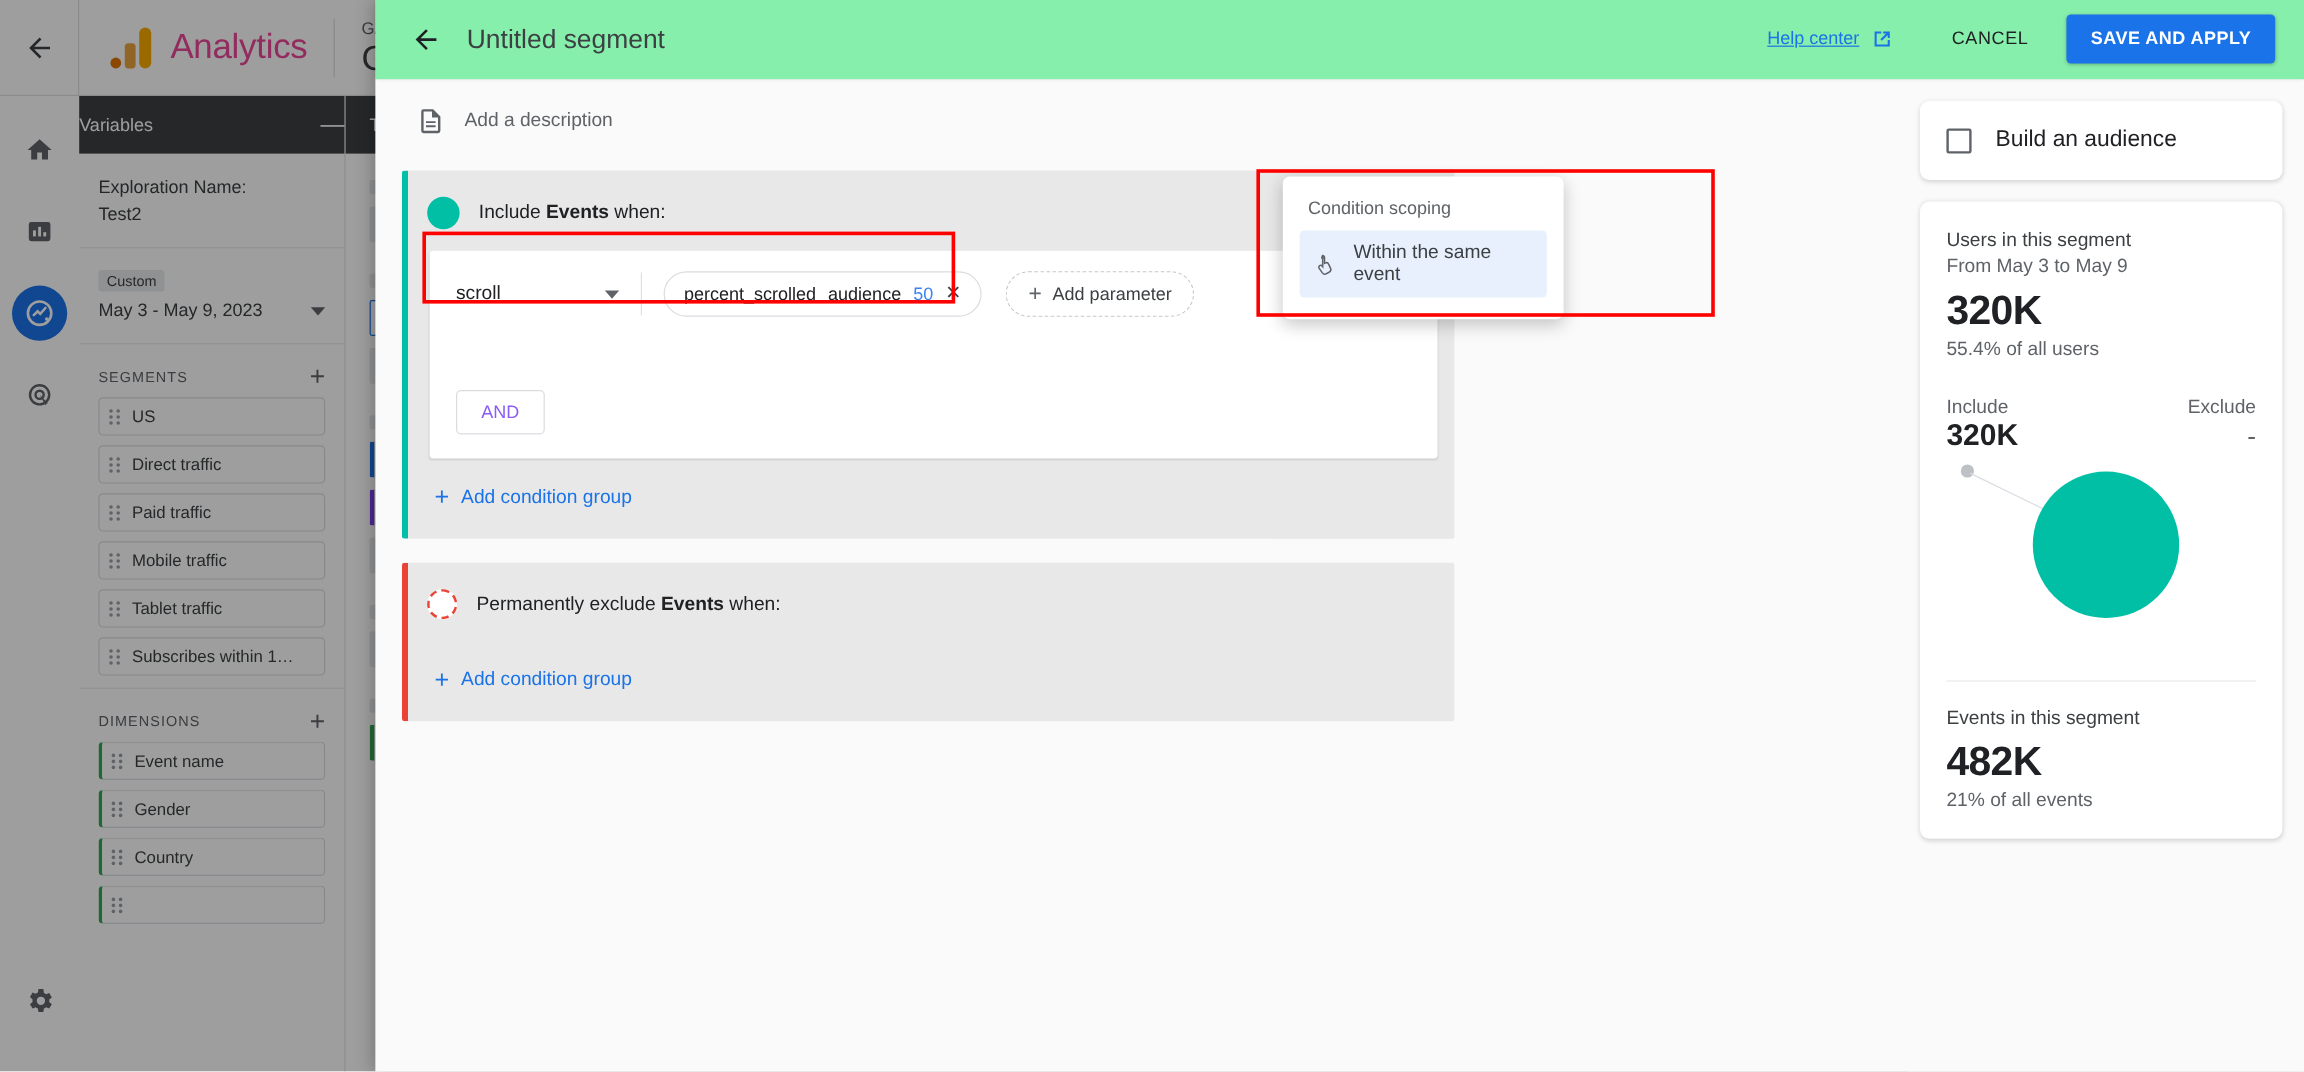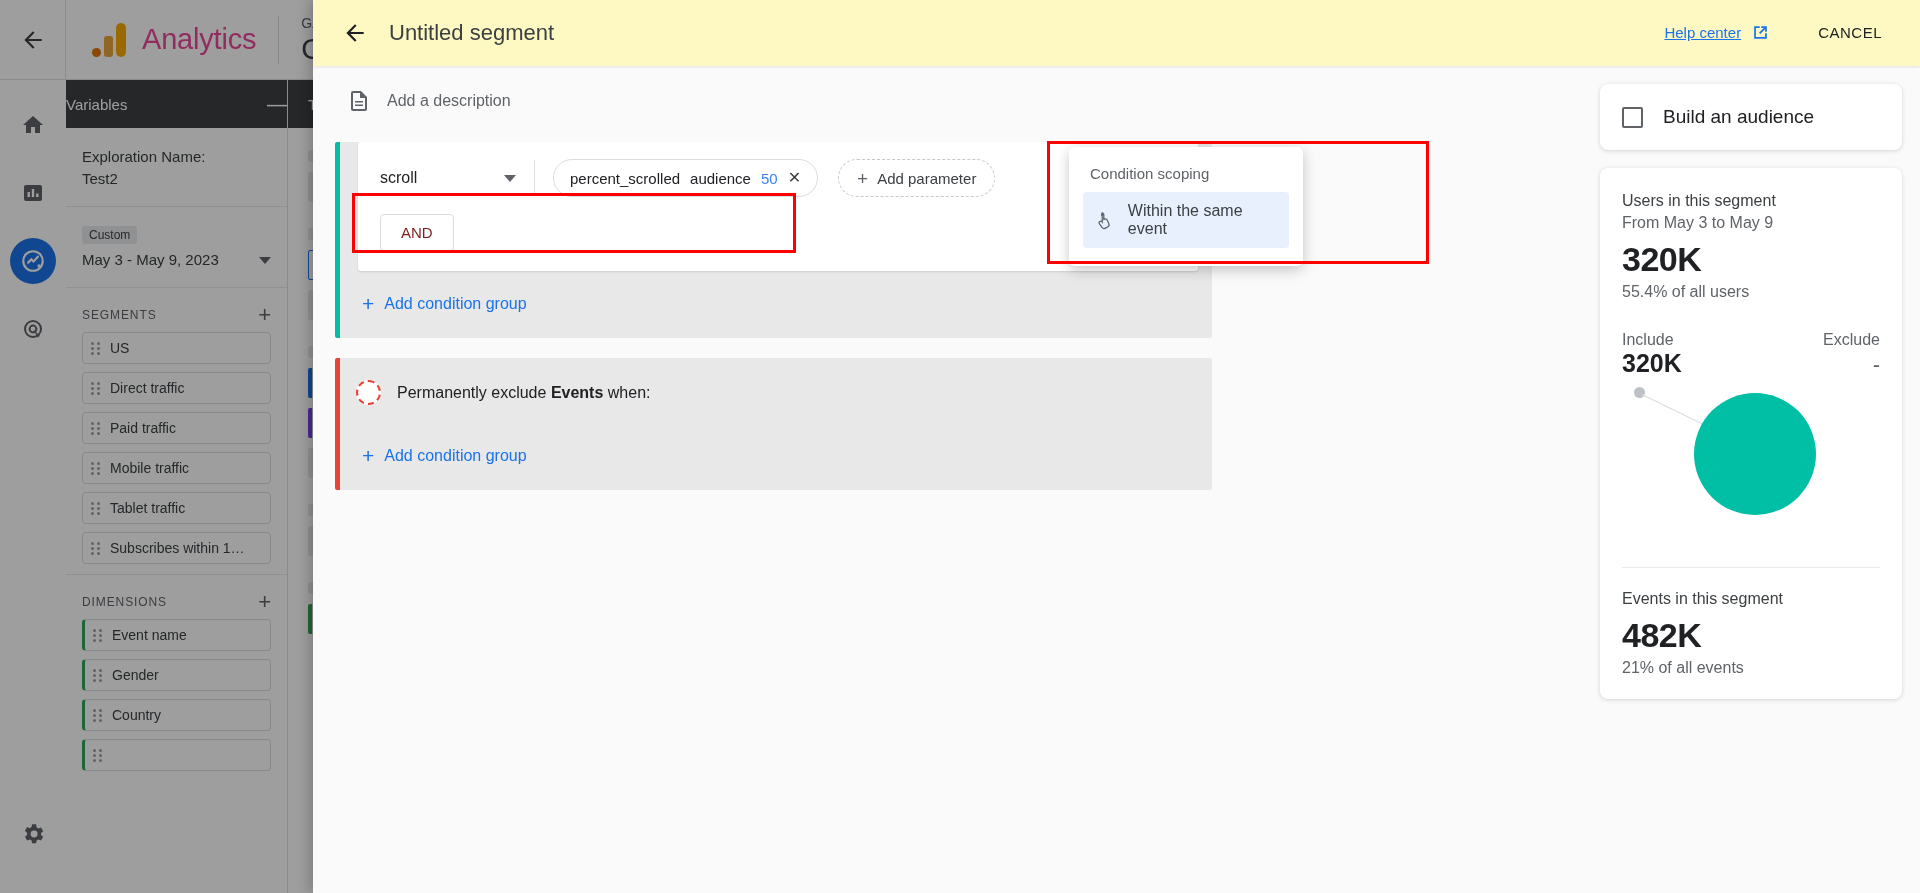--- a/index.html
+++ b/index.html
@@ -88,21 +88,21 @@
   
   .scrim { position: absolute; inset: 0; background: rgba(0,0,0,0.38); }
 
   
   .modal {
     position: absolute; left: 313px; top: 0; width: 1607px; height: 893px;
     background: #ffffff; box-shadow: -2px 0 14px rgba(0,0,0,.25);
     display: flex; flex-direction: column;
   }
   .modal-head {
-    height: 66px; min-height: 66px; background: #fef9c3;
+    height: 66px; min-height: 66px; background: #86efac;
     display: flex; align-items: center; padding: 0 24px 0 22px;
     border-bottom: 1px solid transparent; box-shadow: 0 1px 3px rgba(0,0,0,.10);
     position: relative; z-index: 5; justify-content: space-between;
   }
   .mh-back { width: 40px; height: 40px; display:flex; align-items:center; justify-content:center; }
   .mh-title { font-size: 22px; color: #3c4043; margin-left: 14px; }
   .mh-spacer { flex: 1; }
   .help-link { display:flex; align-items:center; gap: 10px; color:#1a73e8; font-size:15px; }
   .ext-ic { width: 19px; height: 19px; }
   .btn-cancel {
@@ -150,21 +150,21 @@
   .chip-x { font-size: 16px; color: #3c4043; line-height: 1; }
   .add-param {
     display:flex; align-items:center; gap: 9px; margin-left: 20px;
     border: 1px dashed #c6c8ca; border-radius: 19px; height: 38px; padding: 0 18px;
     font-size: 15px; color: #3c4043; background:#fff;
   }
   .add-param .p { font-size: 19px; color:#5f6368; line-height: 1; }
   .and-row { padding: 0 0 20px 22px; }
   .and-btn {
     display:inline-block; border: 1px solid #dadce0; border-radius: 4px;
-    padding: 9px 20px; font-size: 15px; color: #7f1d1d; font-weight: 500; background:#fff;
+    padding: 9px 20px; font-size: 15px; color: #8b5cf6; font-weight: 500; background:#fff;margin-top:44px;
   }
   .acg-row { display:flex; align-items:center; gap: 10px; padding: 22px 0 24px 22px; }
   .acg-plus { font-size: 21px; color:#1a73e8; line-height: 1; }
   .acg-text { font-size: 16px; color:#1a73e8; }
 
   
   .right-col { width: 330px; padding: 18px 0 0 0; background: #fafafa; }
   .sum-card {
     background:#fff; border-radius: 8px; box-shadow: 0 1px 4px rgba(0,0,0,.16);
     margin: 0 18px 18px 10px; padding: 22px 22px;
@@ -453,34 +453,43 @@
       <div class="mh-title">Untitled segment</div>
       <div class="mh-spacer"></div>
       <a class="help-link" href="#">
         <span>Help center</span>
         <svg class="ext-ic" viewBox="0 0 24 24">
           <path d="M4 4h7v2.2H6.2v11.6h11.6V13H20v7H4z" fill="#1a73e8"></path>
           <path d="M13 4h7v7h-2.2V7.8l-6.1 6.1-1.6-1.6 6.1-6.1H13z" fill="#1a73e8"></path>
         </svg>
       </a>
       <button class="btn-cancel">CANCEL</button>
+      <button class="btn-save">SAVE AND APPLY</button>
     </div>
 
     <div class="modal-body">
 
       <div class="left-col">
 
         <div class="desc-row">
           <svg width="24" height="26" viewBox="0 0 24 24">
             <path d="M14 2H6a2 2 0 00-2 2v16a2 2 0 002 2h12a2 2 0 002-2V8zm4 18H6V4h7v5h5zM8 12h8v1.6H8zm0 3.4h8V17H8z" fill="#5f6368"></path>
           </svg>
           <span class="desc-text">Add a description</span>
         </div>
 
         <div class="group-card">
+          <div class="grp-title-row">
+            <div class="dot-include"></div>
+            <div class="grp-title">
+              <span>Include</span>
+              <b>Events</b>
+              <span>when:</span>
+            </div>
+          </div>
 
           <div class="cond-card">
             <div class="cond-row">
               <div class="sel-box">
                 <span class="sel-val">scroll</span>
                 <span class="caret-dn"></span>
               </div>
               <div class="vsep"></div>
               <div class="param-chip">
                 <span>percent_scrolled</span>

